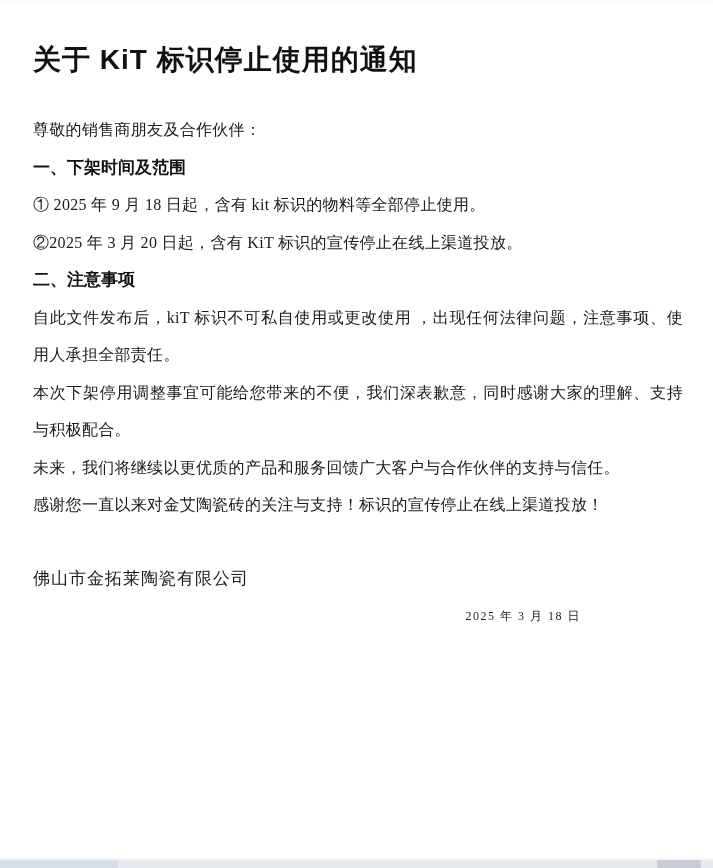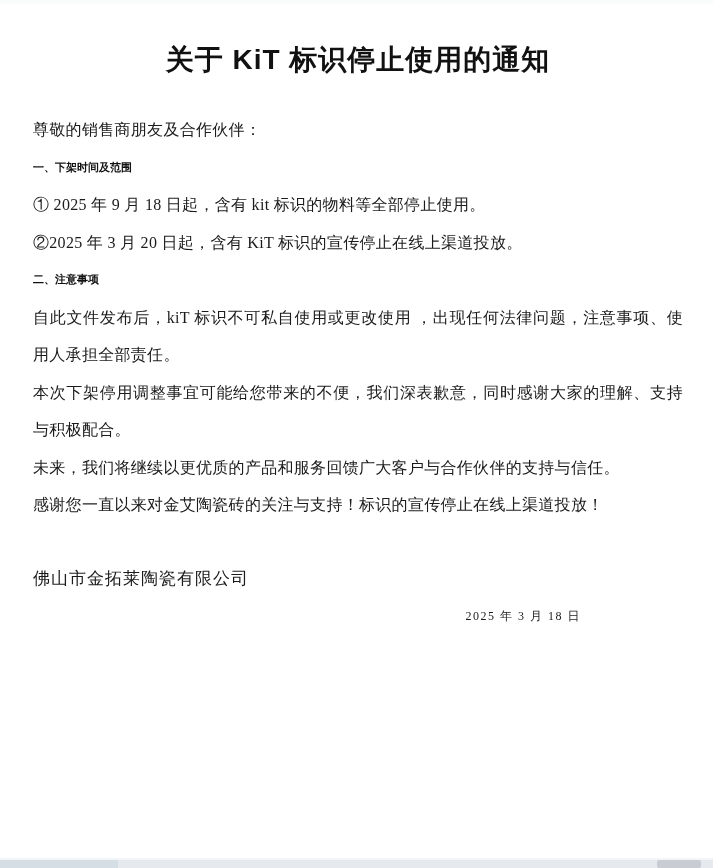--- a/index.html
+++ b/index.html
@@ -27,40 +27,39 @@
   .page {
     position: absolute;
     top: 0; left: 0;
     width: 713px;
     box-sizing: border-box;
     padding: 40px 30px 0 33px;
     color: #1b1b1b;
   }
   .doc-title {
     margin: 0 0 31px 0;
-    text-align: center;
     font-size: 28px;
     font-weight: bold;
     letter-spacing: 1px;
     line-height: 40px;
     color: #111111;
     font-family: "Liberation Sans", sans-serif;
   }
   .bodytext {
     margin: 0;
     font-size: 16px;
     line-height: 37.5px;
     text-align: justify;
     letter-spacing: 0.3px;
     font-family: "Liberation Serif", serif;
   }
   .indent { text-indent: 2em; }
   .sec-heading {
     margin: 0;
-    font-size: 11px;
+    font-size: 17px;
     font-weight: bold;
     line-height: 37.5px;
     color: #111111;
     font-family: "Liberation Sans", sans-serif;
   }
   .signature { margin-top: 37px; }
   .sig-company {
     margin: 0;
     font-size: 17px;
     line-height: 37.5px;

